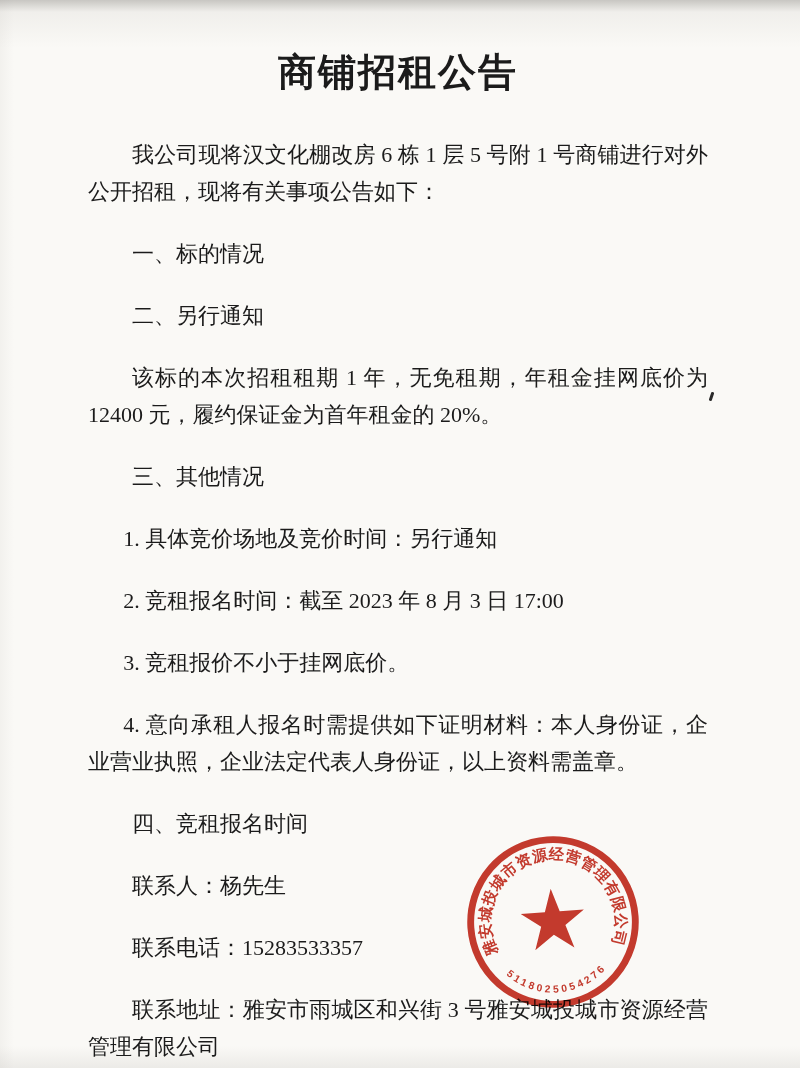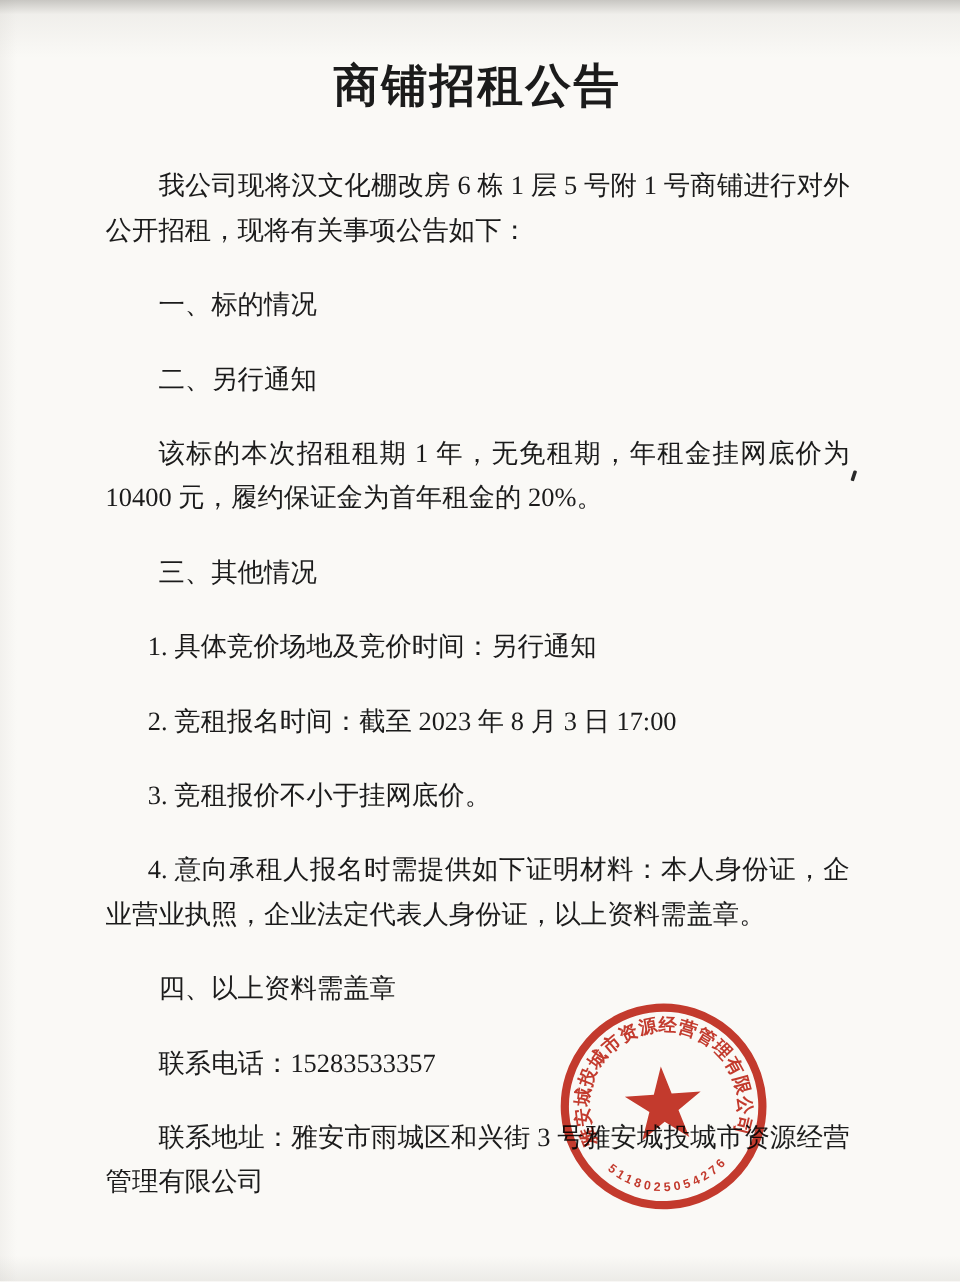--- a/index.html
+++ b/index.html
@@ -87,27 +87,28 @@
 <body>
 
 <div class="page">
 
   <h1 class="title">商铺招租公告</h1>
 
   <div class="body-text">
     <p class="para">我公司现将汉文化棚改房 6 栋 1 层 5 号附 1 号商铺进行对外公开招租，现将有关事项公告如下：</p>
     <p class="heading">一、标的情况</p>
     <p class="heading">二、另行通知</p>
-    <p class="para">该标的本次招租租期 1 年，无免租期，年租金挂网底价为 10400 元，履约保证金为首年租金的 20%。</p>
+    <p class="para">该标的本次招租租期 1 年，无免租期，年租金挂网底价为 12400 元，履约保证金为首年租金的 20%。</p>
     <p class="heading">三、其他情况</p>
     <p class="list">1. 具体竞价场地及竞价时间：另行通知</p>
     <p class="list">2. 竞租报名时间：截至 2023 年 8 月 3 日 17:00</p>
     <p class="list">3. 竞租报价不小于挂网底价。</p>
     <p class="list">4. 意向承租人报名时需提供如下证明材料：本人身份证，企业营业执照，企业法定代表人身份证，以上资料需盖章。</p>
-    <p class="heading">四、以上资料需盖章</p>
+    <p class="heading">四、竞租报名时间</p>
+    <p class="contact">联系人：杨先生</p>
     <p class="contact">联系电话：15283533357</p>
     <p class="contact">联系地址：雅安市雨城区和兴街 3 号雅安城投城市资源经营管理有限公司</p>
   </div>
 
   <div class="signature">
     <div class="company">雅安城投城市资源经营管理有限公司</div>
     <div class="date">2023 年 7 月 31 日</div>
   </div>
 
   <svg class="seal" viewBox="0 0 200 200" aria-hidden="true">

